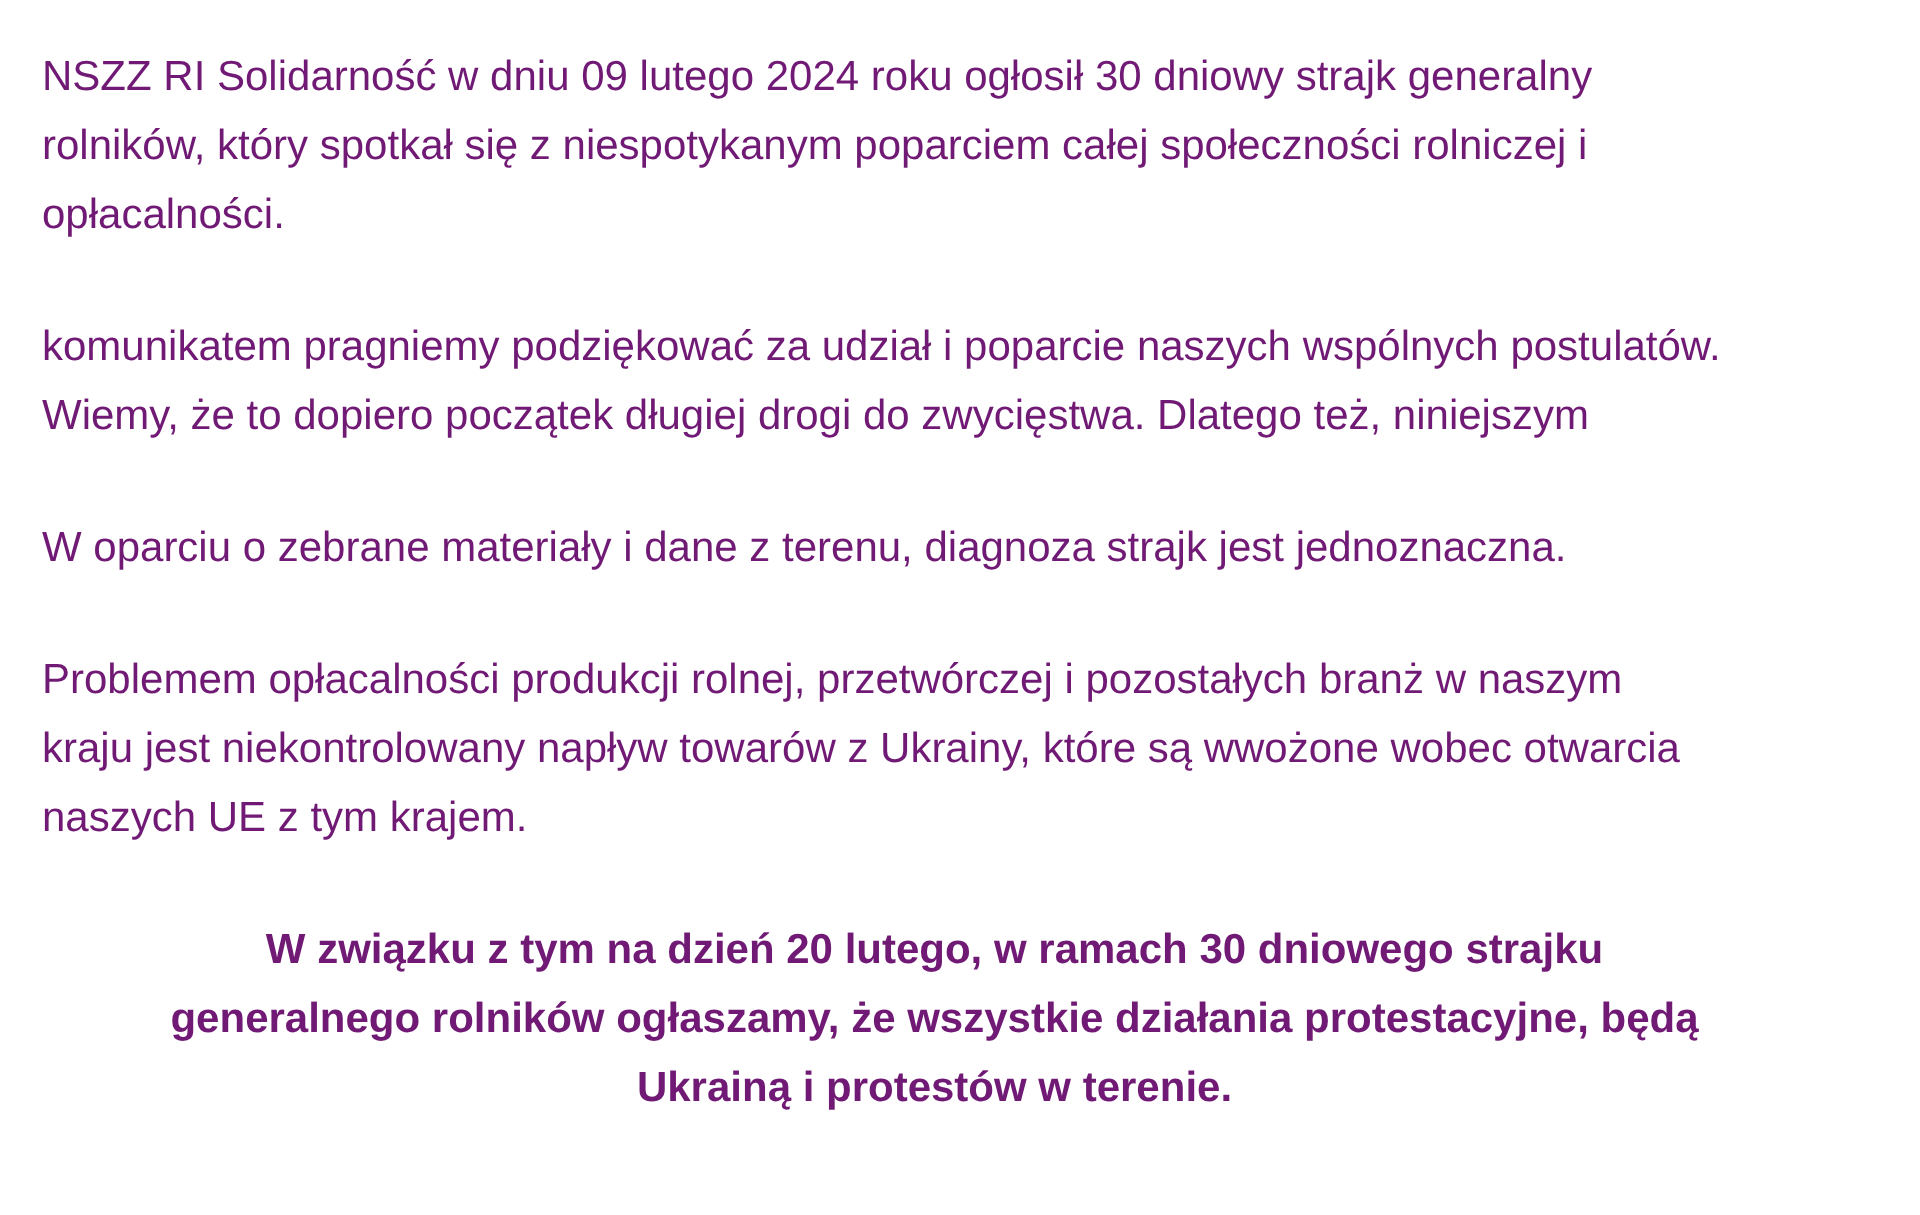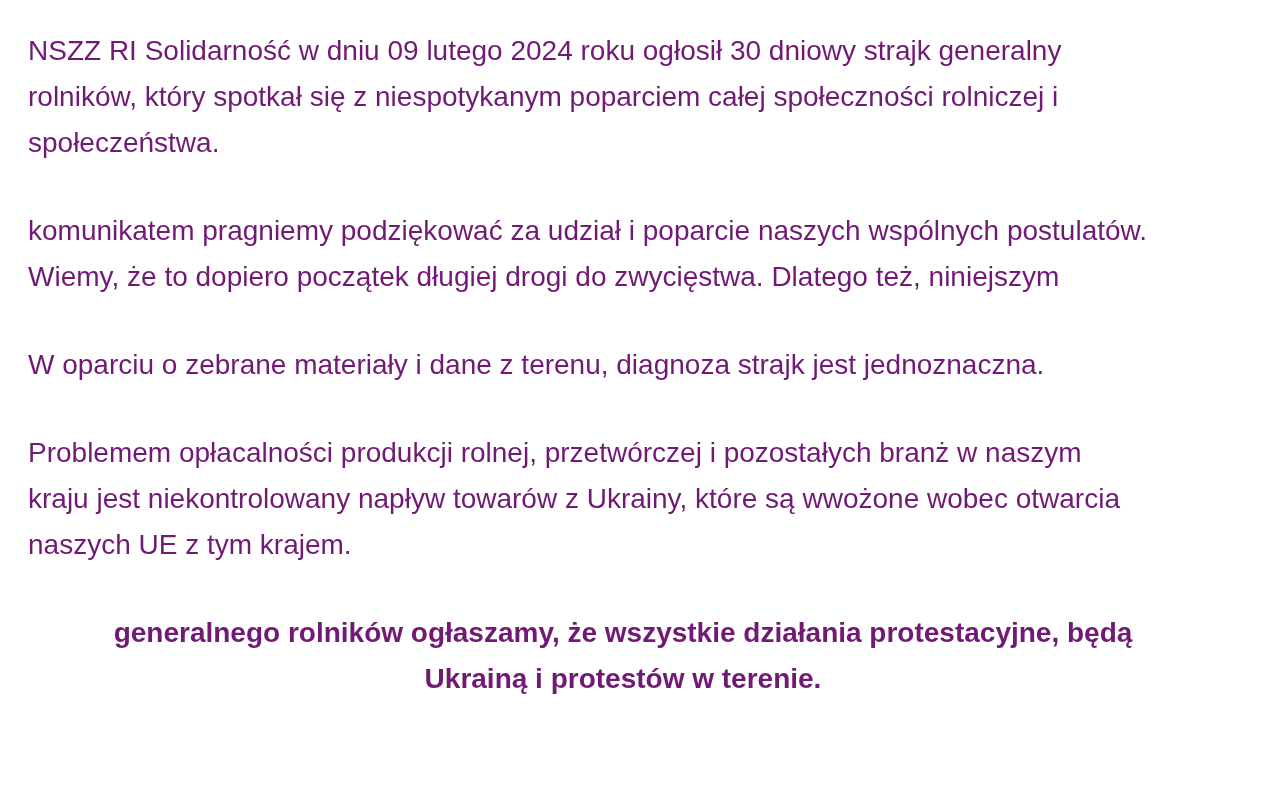--- a/index.html
+++ b/index.html
@@ -34,36 +34,37 @@
   }
 </style>
 </head>
 <body>
 
 <div class="doc">
 
   <div class="paragraph">
     <div class="line">NSZZ RI Solidarność w dniu 09 lutego 2024 roku ogłosił 30 dniowy strajk generalny</div>
     <div class="line">rolników, który spotkał się z niespotykanym poparciem całej społeczności rolniczej i</div>
-    <div class="line">społeczeństwa.</div>
+    <div class="line">opłacalności.</div>
   </div>
 
   <div class="paragraph">
     <div class="line">komunikatem pragniemy podziękować za udział i poparcie naszych wspólnych postulatów.</div>
     <div class="line">Wiemy, że to dopiero początek długiej drogi do zwycięstwa. Dlatego też, niniejszym</div>
   </div>
 
   <div class="paragraph">
     <div class="line">W oparciu o zebrane materiały i dane z terenu, diagnoza strajk jest jednoznaczna.</div>
   </div>
 
   <div class="paragraph">
     <div class="line">Problemem opłacalności produkcji rolnej, przetwórczej i pozostałych branż w naszym</div>
     <div class="line">kraju jest niekontrolowany napływ towarów z Ukrainy, które są wwożone wobec otwarcia</div>
     <div class="line">naszych UE z tym krajem.</div>
   </div>
 
   <div class="paragraph bold-centered">
+    <div class="line">W związku z tym na dzień 20 lutego, w ramach 30 dniowego strajku</div>
     <div class="line">generalnego rolników ogłaszamy, że wszystkie działania protestacyjne, będą</div>
     <div class="line">Ukrainą i protestów w terenie.</div>
   </div>
 
 </div>
 
 </body></html>

